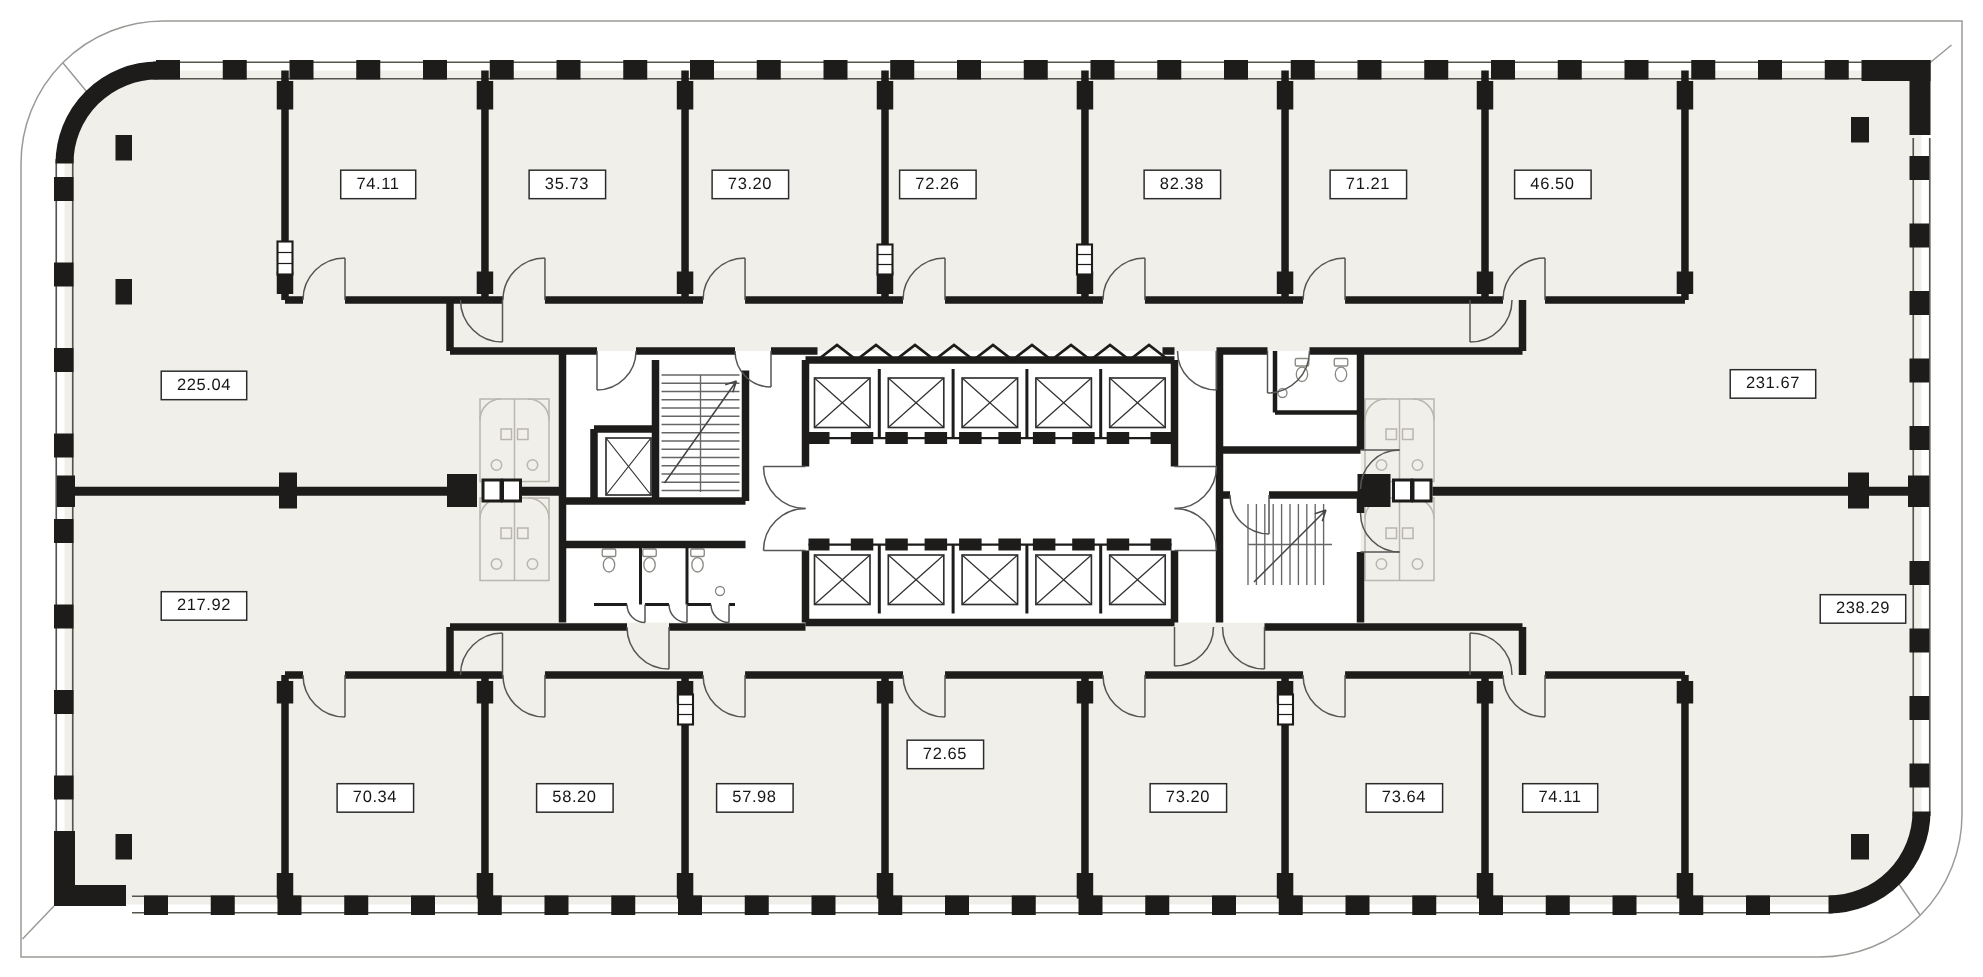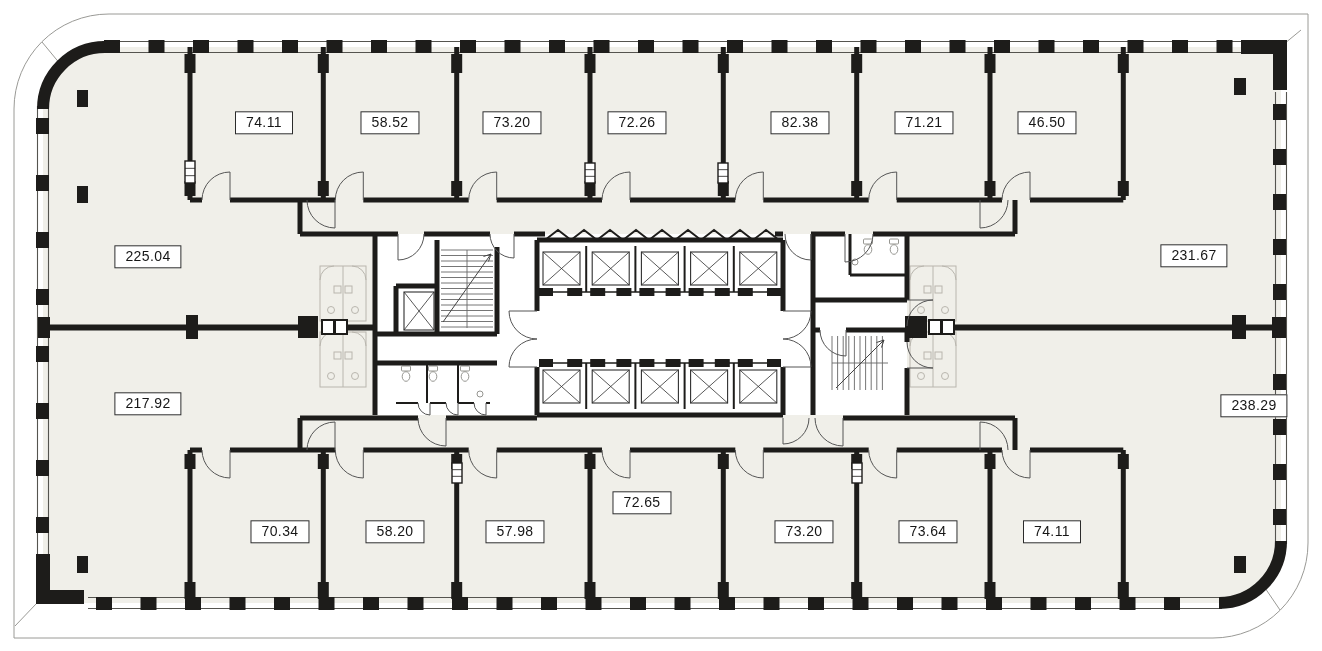--- a/index.html
+++ b/index.html
@@ -1,22 +1,22 @@
 <!DOCTYPE html>
 <html><head>
 <meta charset="utf-8">
 <style>
   html,body{margin:0;padding:0;background:#ffffff;}
   .stage{position:relative;width:1322px;height:651px;background:#ffffff;overflow:hidden;
          font-family:"Liberation Sans",sans-serif;}
   .stage svg{position:absolute;left:0;top:0;}
   .lbl{position:absolute;transform:translate(-50%,-50%);background:#ffffff;
-       border:1.3px solid #2b2b2b;color:#161616;font-size:14px;line-height:1.1;
+       border:1.3px solid #2b2b2b;color:#161616;font-size:11px;line-height:1.1;
        padding:3px 10px;letter-spacing:.4px;white-space:nowrap;
-       font-family:"Liberation Sans",sans-serif;margin-left:12px;}
+       font-family:"Liberation Sans",sans-serif;}
 </style>
 </head>
 <body>
 
 <div class="stage">
   <svg id="plan" width="1322" height="651" viewBox="0 0 1322 651">
     <g id="gOutline">
         <path d="M14,109 A95,95 0 0 1 109,14 L1308,14 L1308,543 A95,95 0 0 1 1213,638 L14,638 Z" stroke="#9a9a96" stroke-width="1" fill="none"></path>
         <path d="M61,65 L42,42 M1263,585 L1280,610 M1284,44 L1301,30 M36,604 L15,626" stroke="#9a9a96" stroke-width="1" fill="none"></path>
       </g>
@@ -472,32 +472,32 @@
         <path d="M1008,200 A28,28 0 0 1 980,228" stroke="#555555" stroke-width="1" fill="none"></path>
         <path d="M980,450 V422" stroke="#555555" stroke-width="1" fill="none"></path>
         <path d="M1008,450 A28,28 0 0 0 980,422" stroke="#555555" stroke-width="1" fill="none"></path>
       </g>
     <g id="gZig">
         <path d="M545,240 L558,230 L571,240 L584,230 L597,240 L610,230 L623,240 L636,230 L649,240 L662,230 L675,240 L688,230 L701,240 L714,230 L727,240 L740,230 L753,240 L766,230 L779,240" stroke="#1d1c1a" stroke-width="1.8" fill="none"></path>
       </g>
   </svg>
 
   <div class="lbl" style="left:252px;top:123px">74.11</div>
-  <div class="lbl" style="left:378px;top:123px">58.52</div>
+  <div class="lbl" style="left:378px;top:123px">35.73</div>
   <div class="lbl" style="left:500px;top:123px">73.20</div>
   <div class="lbl" style="left:625px;top:123px">72.26</div>
   <div class="lbl" style="left:788px;top:123px">82.38</div>
   <div class="lbl" style="left:912px;top:123px">71.21</div>
   <div class="lbl" style="left:1035px;top:123px">46.50</div>
 
-  <div class="lbl" style="left:268px;top:532px">70.34</div>
+  <div class="lbl" style="left:250px;top:532px">70.34</div>
   <div class="lbl" style="left:383px;top:532px">58.20</div>
   <div class="lbl" style="left:503px;top:532px">57.98</div>
   <div class="lbl" style="left:630px;top:503px">72.65</div>
   <div class="lbl" style="left:792px;top:532px">73.20</div>
-  <div class="lbl" style="left:916px;top:532px">73.64</div>
+  <div class="lbl" style="left:936px;top:532px">73.64</div>
   <div class="lbl" style="left:1040px;top:532px">74.11</div>
 
   <div class="lbl" style="left:136px;top:257px">225.04</div>
   <div class="lbl" style="left:136px;top:404px">217.92</div>
   <div class="lbl" style="left:1182px;top:256px">231.67</div>
   <div class="lbl" style="left:1242px;top:406px">238.29</div>
 </div>
 
 </body></html>

